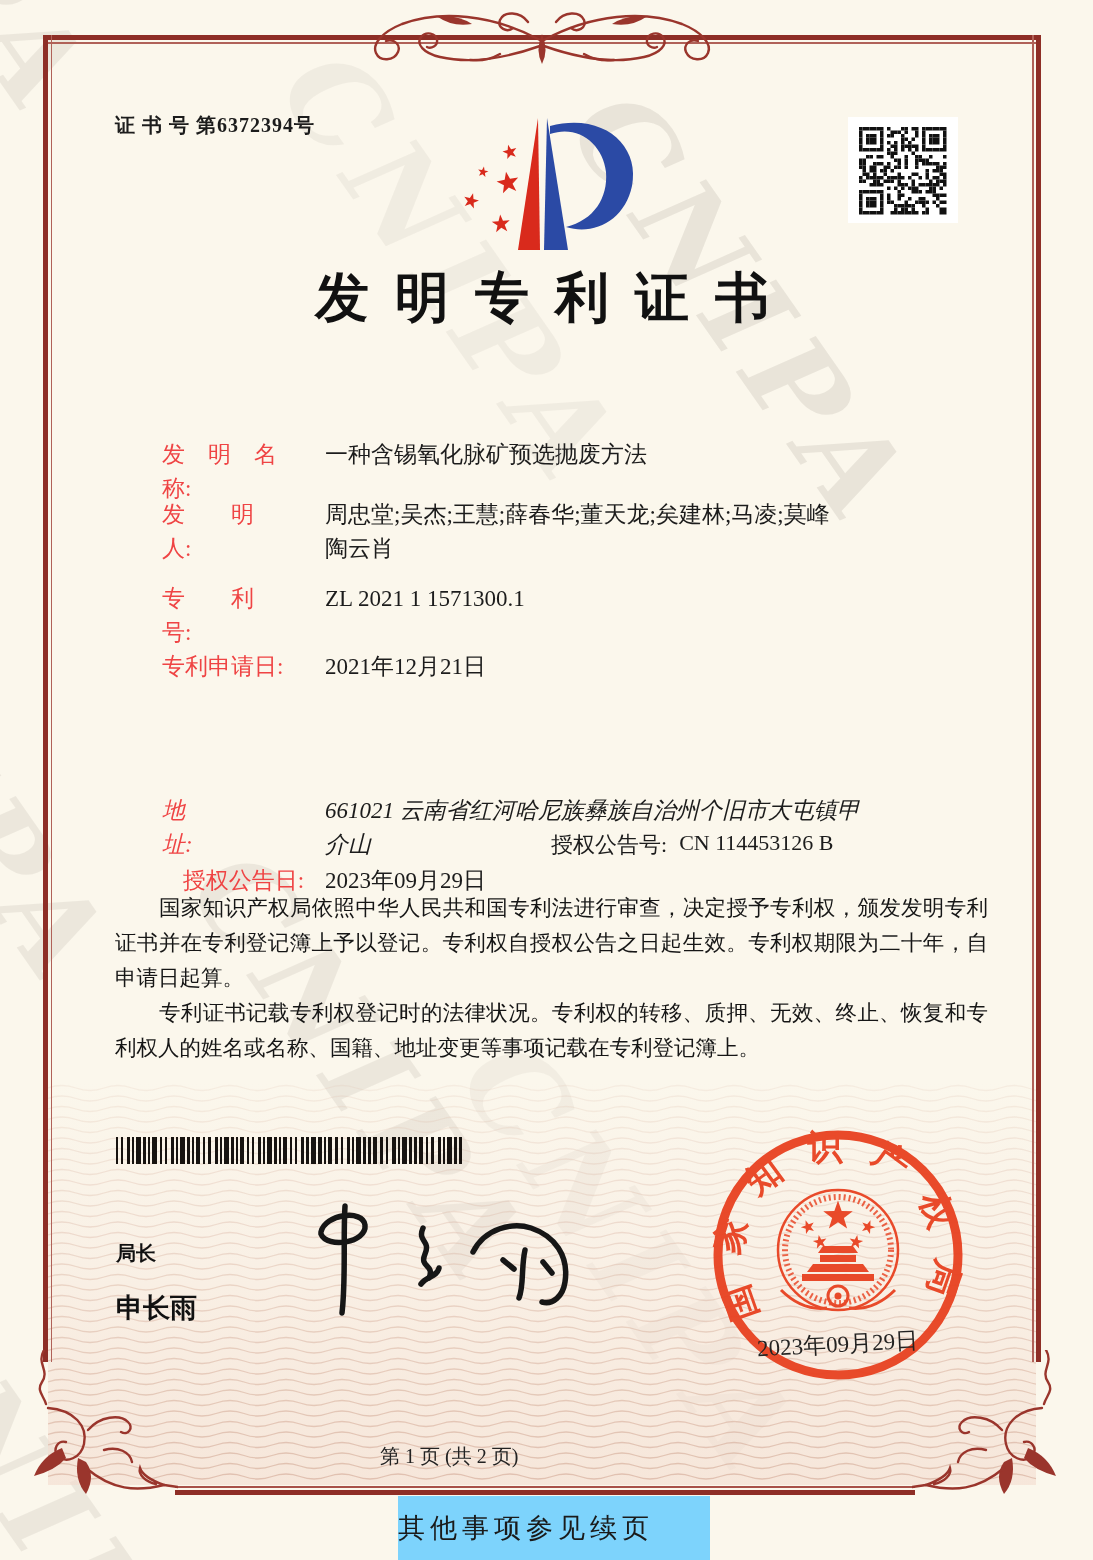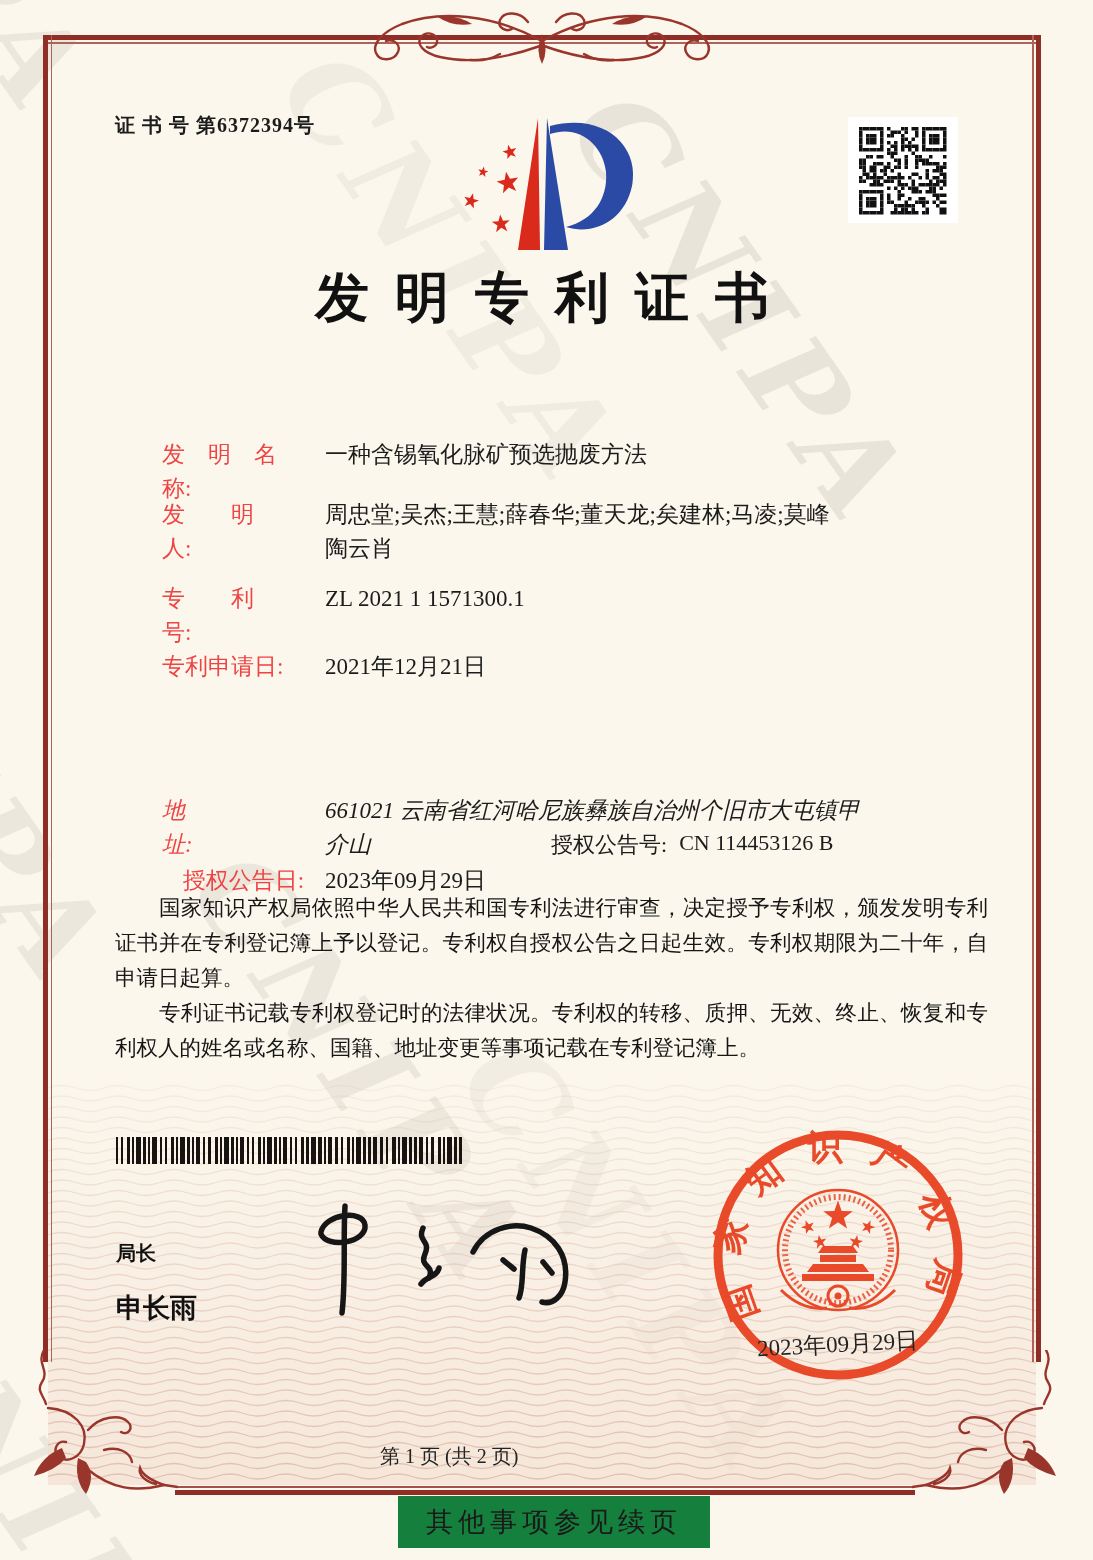--- a/index.html
+++ b/index.html
@@ -48,22 +48,22 @@
   .director-label{position:absolute;left:116px;top:1240px;font-family:"Liberation Sans","DejaVu Sans",sans-serif;
       font-size:20px;font-weight:600;color:#111;}
   .director-name{position:absolute;left:116px;top:1290px;font-family:"Liberation Sans","DejaVu Sans",sans-serif;
       font-size:27px;font-weight:600;color:#111;}
   .sig{position:absolute;left:285px;top:1198px;}
   .sig path{stroke:#161616;stroke-width:5.5;fill:none;stroke-linecap:round;stroke-linejoin:round;}
   .seal{position:absolute;left:709px;top:1124px;opacity:.94;}
   .seal .red{fill:#e8401f;}
   .seal .ln{stroke:#e8401f;fill:none;}
   .page-no{position:absolute;left:380px;top:1443px;width:270px;text-align:left;font-size:20px;color:#222;}
-  .note-box{position:absolute;left:398px;top:1496px;width:312px;height:52px;background:#15803d;
-      display:flex;align-items:center;justify-content:center;}
+  .note-box{position:absolute;left:398px;top:1496px;width:312px;height:64px;background:#7dd3fc;
+      display:flex;align-items:center;}
   .note-box span{font-size:27px;letter-spacing:5px;color:#1a1a1a;}
 </style>
 </head>
 <body>
 
 <div class="page">
 
   <div class="wm" style="left:-340px;top:-145px;">CNIPA</div>
   <div class="wm" style="left:480px;top:265px;opacity:.16;">CNIPA</div>
   <div class="wm" style="left:190px;top:225px;opacity:.09;">CNIPA</div>

